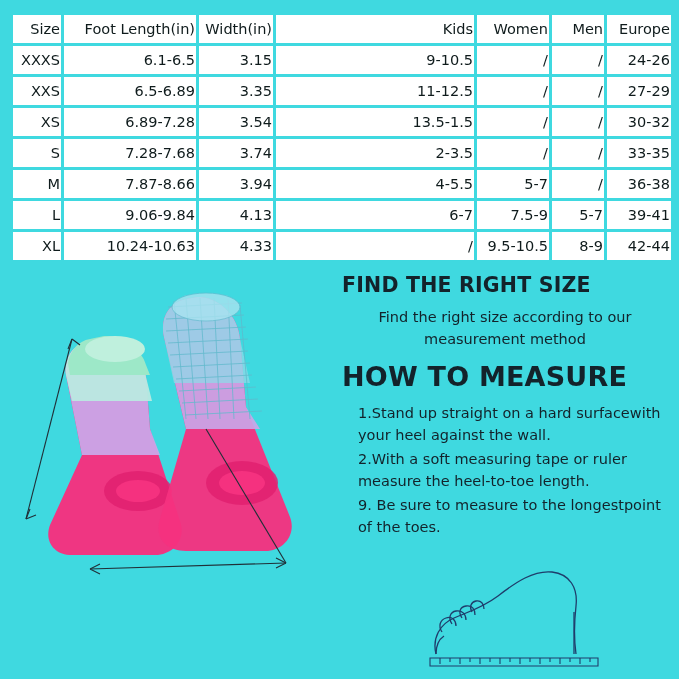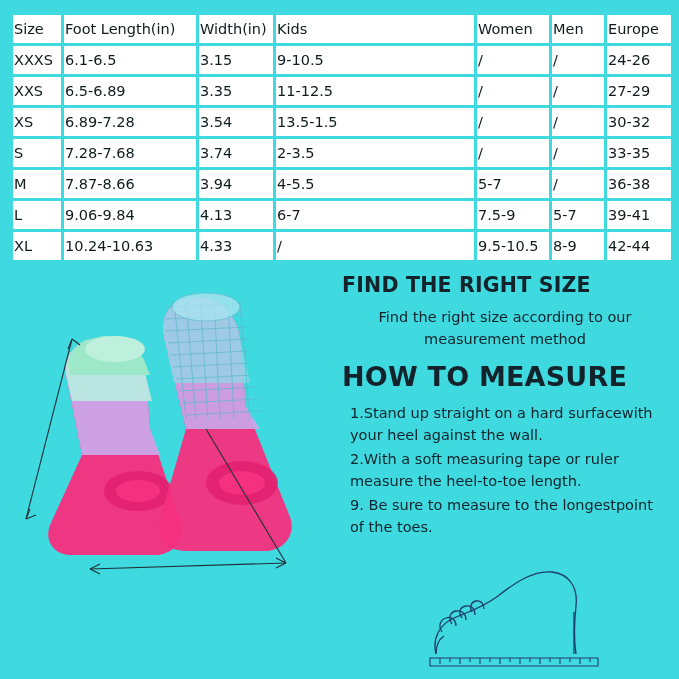--- a/index.html
+++ b/index.html
@@ -24,21 +24,21 @@
 
   
   table.size-table {
     width: 659px;
     border-collapse: separate;
     border-spacing: 3px 3px;
     table-layout: fixed;
   }
   table.size-table td {
     background: #ffffff;
-    text-align: left;
+    text-align: right;
     vertical-align: middle;
     color: #0f1b1c;
     font-size: 14.5px;
     height: 24px;
     padding: 2px 1px;
     white-space: nowrap;
     overflow: hidden;
   }
   td.c-size     { width: 46px; text-align: left; padding-left: 6px; }
   td.c-foot     { width: 130px; }
@@ -81,21 +81,21 @@
   .para {
     font-size: 14.5px;
     line-height: 1.5;
     margin: 0 0 4px 0;
     color: #13232b;
     text-align: center;
   }
   .para-list p {
     font-size: 14.5px;
     line-height: 1.52;
-    margin: 0 0 2px 8px;
+    margin: 0 0 2px 16px;
     color: #13232b;
   }
 
   
   .fins {
     position: absolute;
     left: 0;
     top: 10px;
     width: 320px;
     height: 330px;

